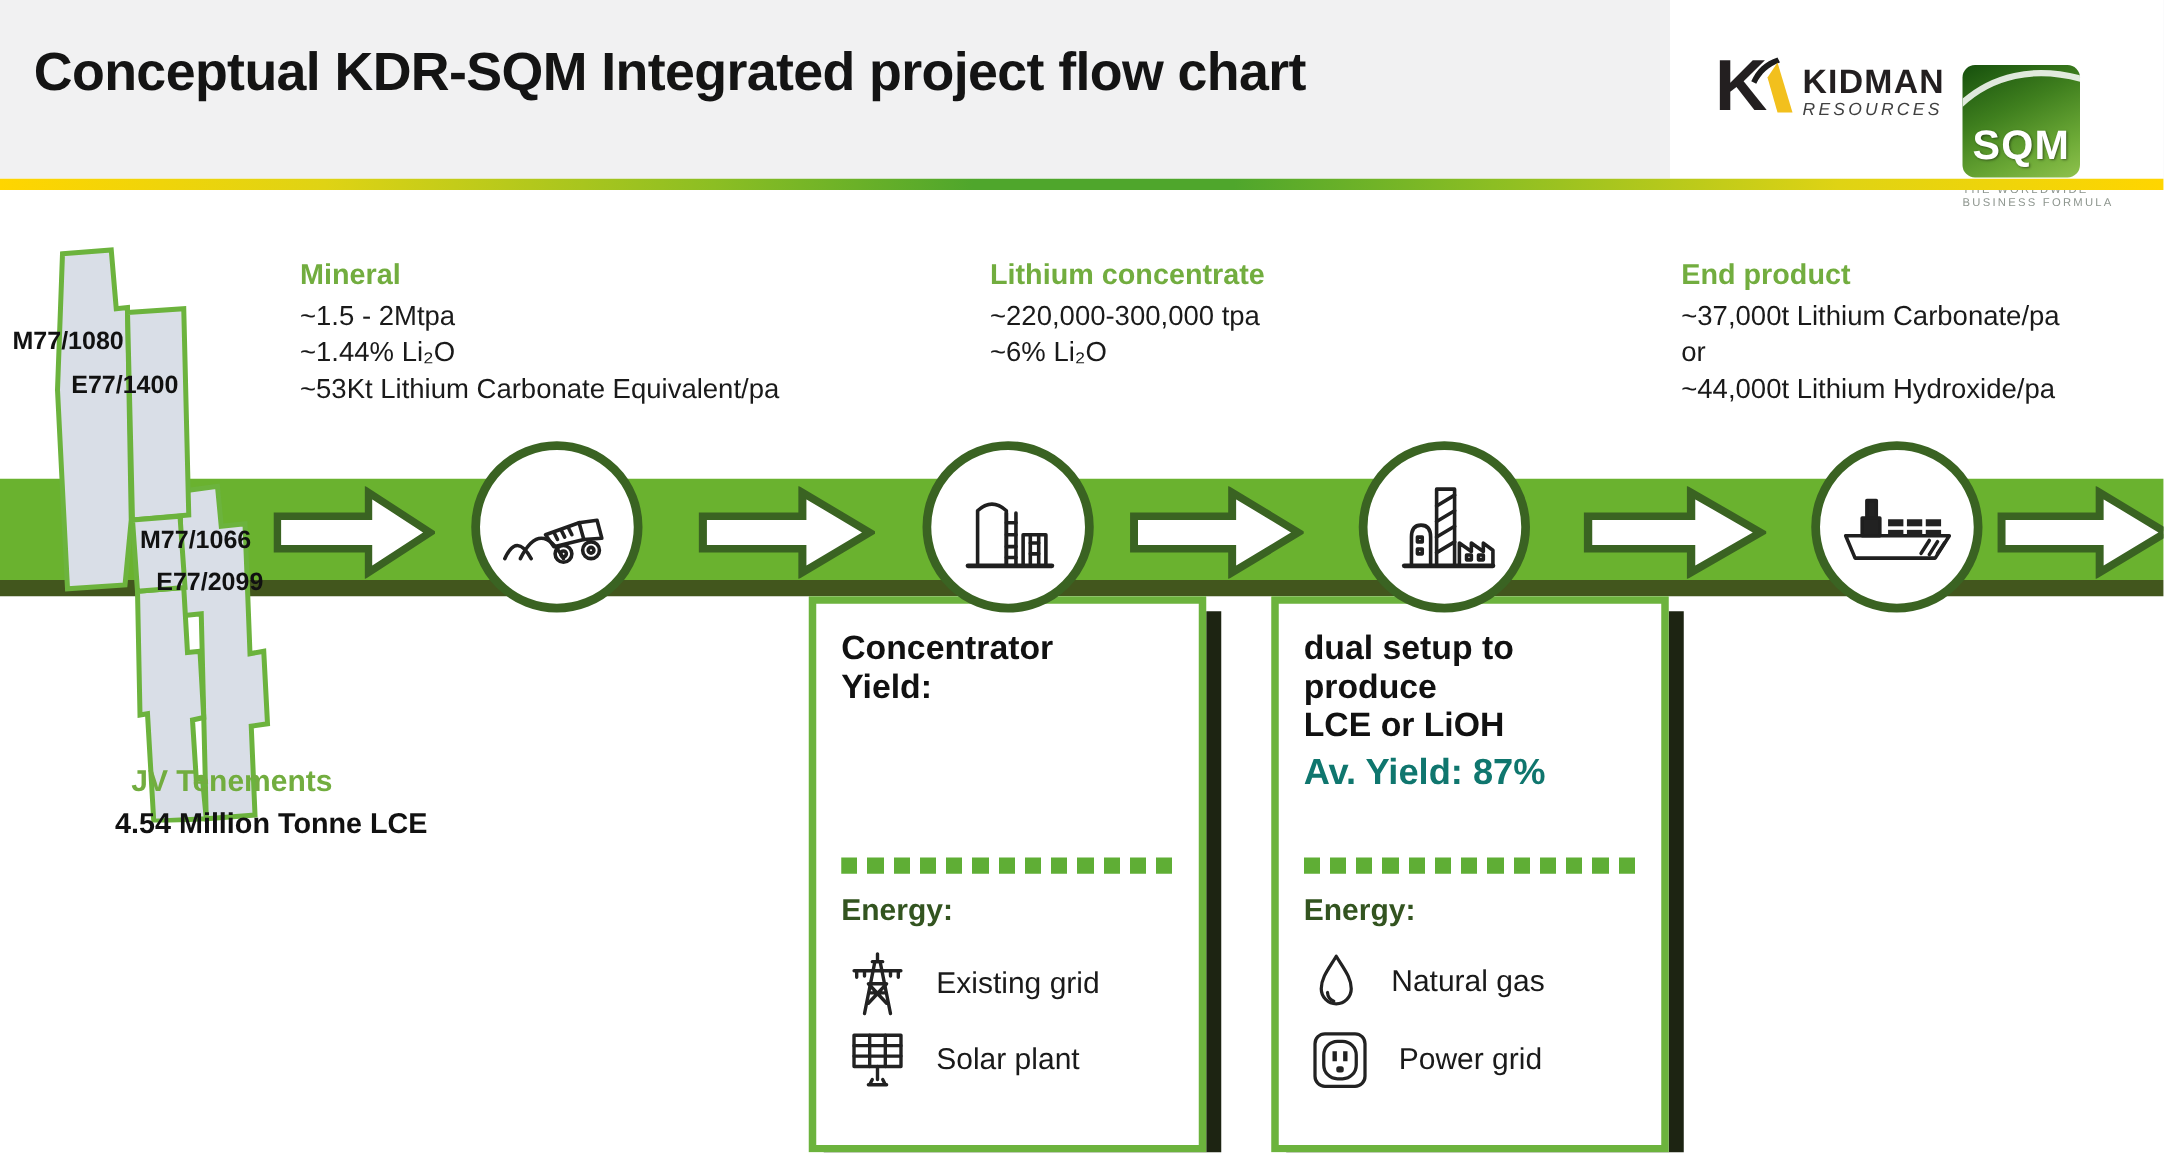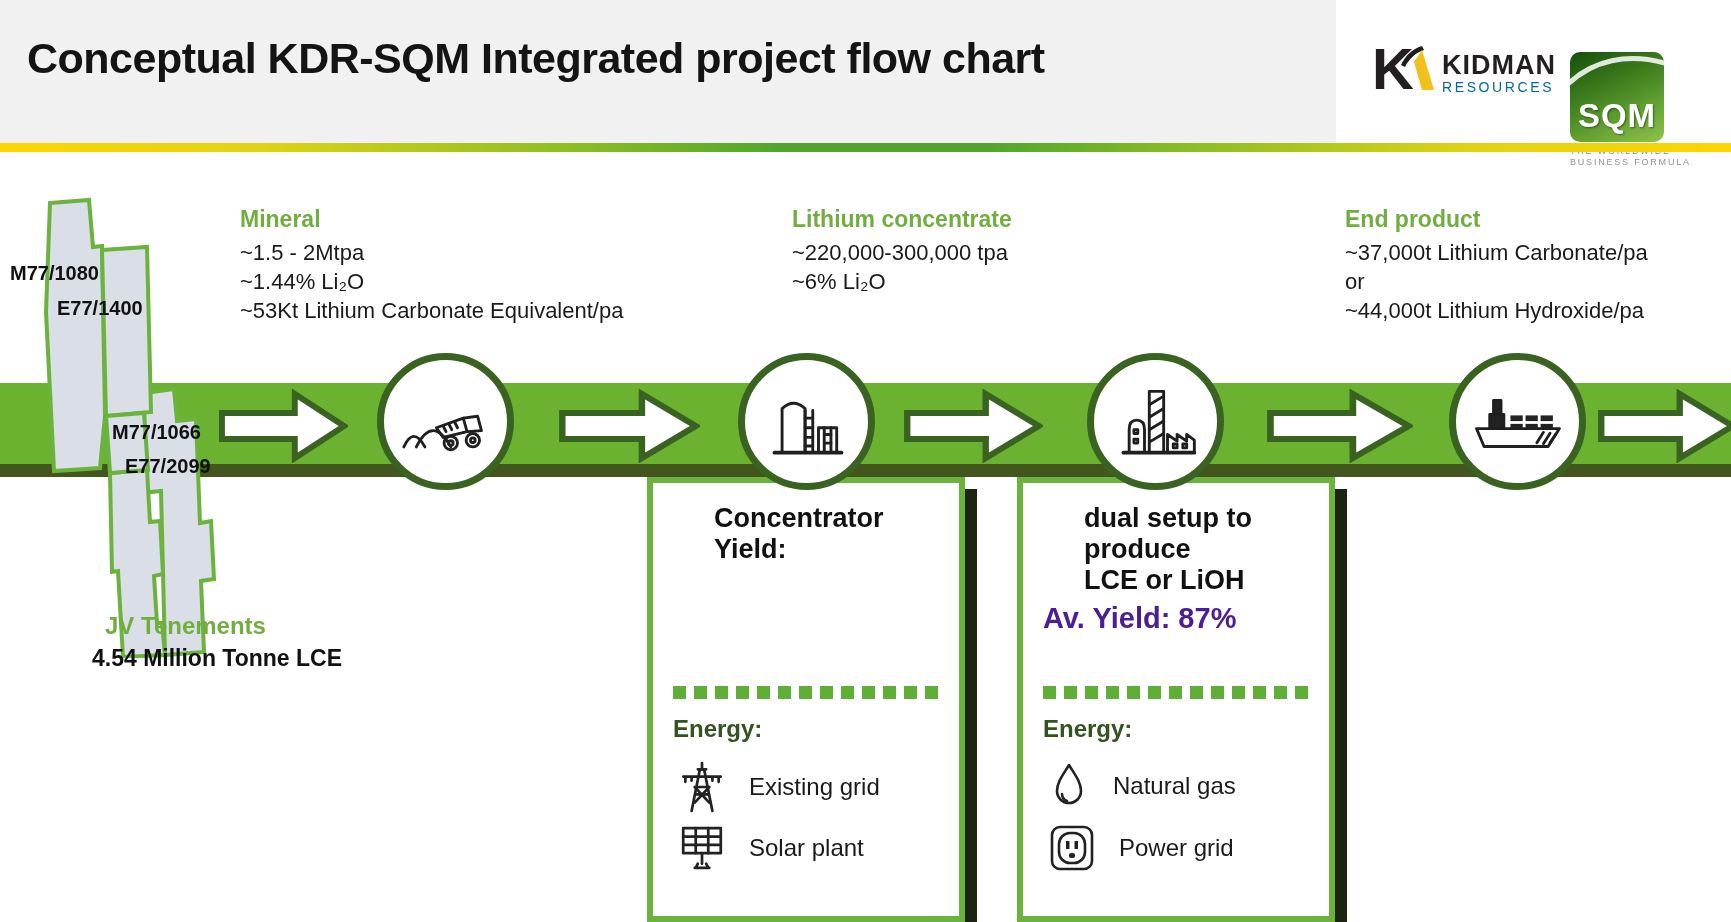--- a/index.html
+++ b/index.html
@@ -9,21 +9,21 @@
   }
   
   .slide-header{position:absolute;left:0;top:0;width:1731px;height:143px;background:#f1f1f2;}
   .header-white-panel{position:absolute;left:1336px;top:0;width:395px;height:143px;background:#ffffff;}
   .page-title{position:absolute;left:27px;top:34px;font-size:43px;font-weight:bold;color:#141414;letter-spacing:-0.5px;white-space:nowrap;}
   .kidman-logo{position:absolute;left:1372px;top:44px;display:flex;align-items:center;gap:8px;}
   .kidman-mark{position:relative;width:62px;height:58px;}
   .kidman-k{position:absolute;left:0;top:-6px;font-size:58px;font-weight:bold;color:#231f20;line-height:62px;}
   .kidman-pick{position:absolute;left:26px;top:0;}
   .kidman-name{font-size:27px;font-weight:bold;color:#231f20;letter-spacing:1px;line-height:28px;}
-  .kidman-subtitle{font-size:14px;color:#0369a1;letter-spacing:2.6px;line-height:17px;}
+  .kidman-subtitle{font-size:14px;color:#404040;letter-spacing:2.6px;line-height:17px;font-style:italic;}
   .sqm-logo{position:absolute;left:1570px;top:8px;width:96px;text-align:center;margin-top:44px;}
   .sqm-box{position:relative;width:94px;height:90px;border-radius:10px;overflow:hidden;
     background:linear-gradient(155deg,#16500d 0%,#3f7f1e 40%,#6ca936 75%,#8fc24d 100%);
     display:flex;align-items:flex-end;justify-content:center;}
   .sqm-mark{color:#fff;font-size:33px;font-weight:bold;letter-spacing:1px;padding-bottom:7px;text-shadow:1px 1px 2px rgba(0,0,0,.45);}
   .sqm-tagline{font-size:9px;color:#8d958e;letter-spacing:1.8px;margin-top:4px;white-space:nowrap;}
   
   .accent-bar{position:absolute;left:0;top:143px;width:1731px;height:9px;
     background:linear-gradient(90deg,#ffd500 0%,#dfd314 15%,#8cbe23 33%,#4fa62c 45%,#4fa62c 57%,#8cbe23 69%,#dfd314 85%,#ffd500 100%);}
   
@@ -63,23 +63,23 @@
   .lbl-3{left:77px;top:455px;margin-left:48px;}
   .jv-block{position:absolute;left:92px;top:612px;z-index:26;}
   .jv-title{font-size:24px;font-weight:bold;color:#72ad3f;margin-left:13px;}
   .jv-value{font-size:23px;font-weight:bold;color:#111;margin-top:5px;}
   
   .card{position:absolute;top:477px;width:318px;height:445px;background:#fff;
     border:6px solid #6cb33d;box-sizing:border-box;z-index:20;
     box-shadow:12px 12px 0 0 #1d2412;padding:20px 18px 0 20px;}
   .card-concentrator{left:647px;}
   .card-conversion{left:1017px;}
-  .card-title-line{font-size:27px;font-weight:bold;color:#111;line-height:31px;margin-left:41px;}
+  .card-title-line{font-size:27px;font-weight:bold;color:#111;line-height:31px;}
   .card-highlight-lg{font-size:44px;font-weight:bold;color:#8cc63c;margin-top:10px;}
-  .card-highlight-sm{font-size:29px;font-weight:bold;color:#4c1d95;margin-top:6px;}
+  .card-highlight-sm{font-size:29px;font-weight:bold;color:#0f766e;margin-top:6px;}
   .card-divider{position:absolute;left:20px;top:203px;width:266px;height:13px;
     background:repeating-linear-gradient(90deg,#5fae35 0 13px,transparent 13px 21px);}
   .card-energy{position:absolute;left:20px;top:232px;font-size:24px;font-weight:bold;color:#335420;}
   .card-row{position:absolute;left:26px;display:flex;align-items:center;gap:24px;}
   .row-1{top:278px;}
   .row-2{top:341px;}
   .card-row-label{font-size:24px;color:#1a1a1a;white-space:nowrap;}
   .energy-icon{stroke:#222;fill:none;stroke-width:2.6;stroke-linecap:round;stroke-linejoin:round;}
 </style>
 </head>

